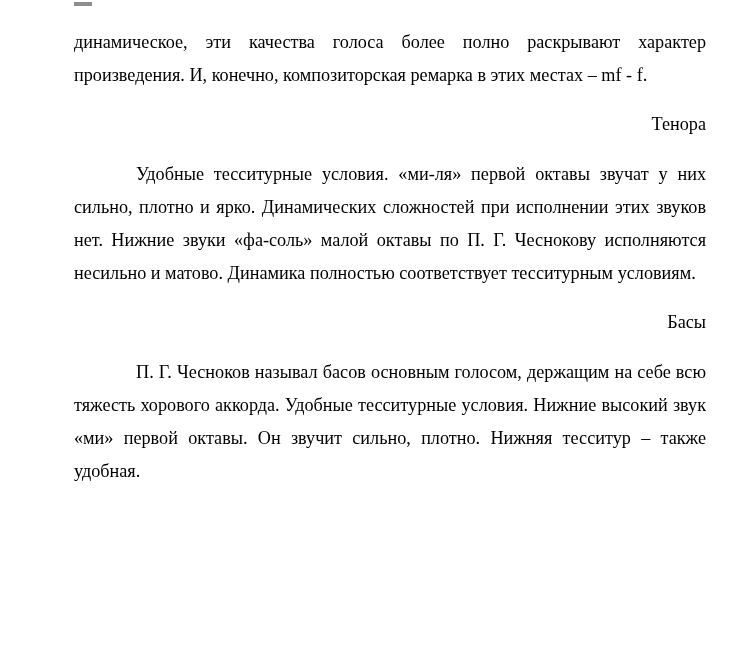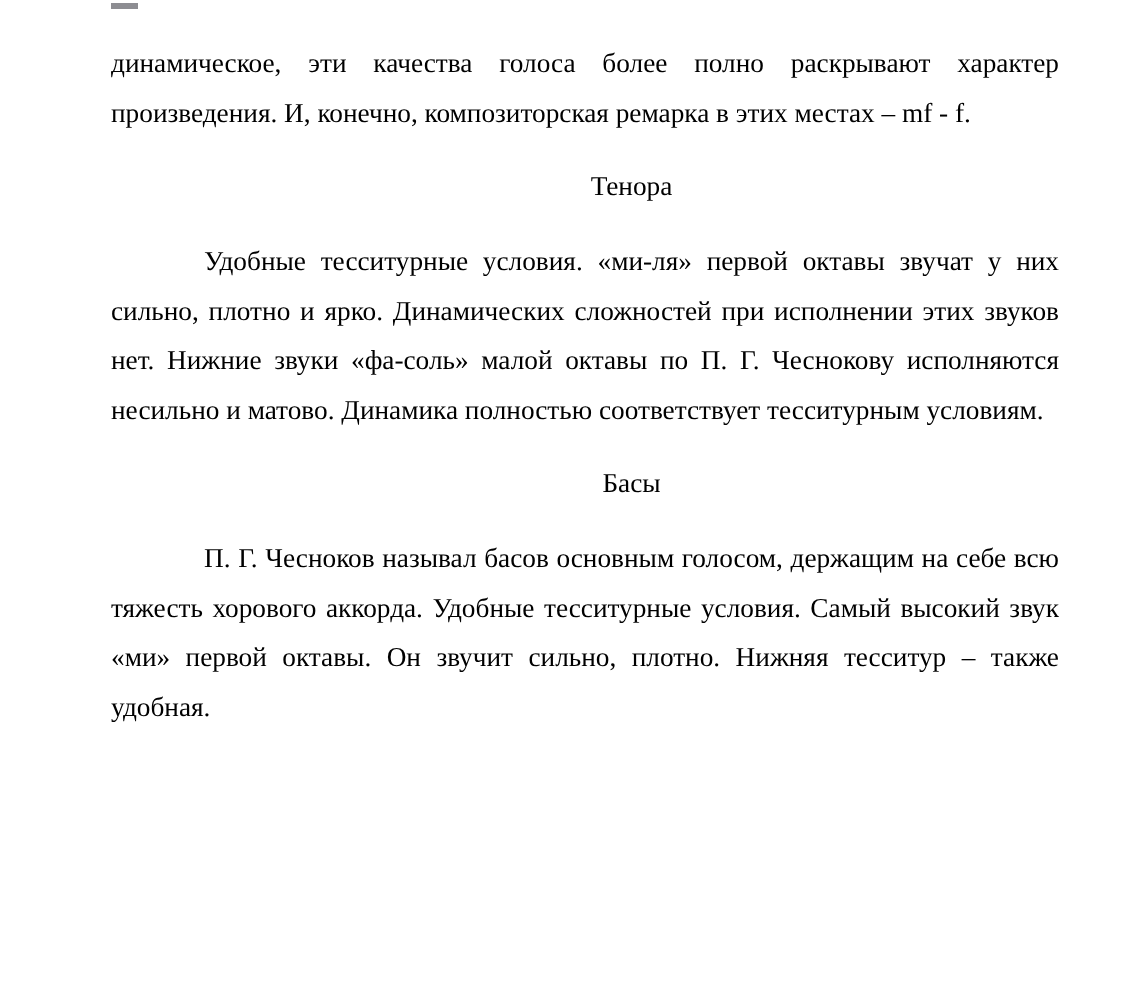--- a/index.html
+++ b/index.html
@@ -47,21 +47,21 @@
     hyphens: none;
     word-spacing: 0px;
   }
   p.para.indent {
     text-indent: 62px;
   }
   .heading {
     margin: 0;
     font-size: 18.2px;
     line-height: 33px;
-    text-align: center;
+    text-align: right;
     text-indent: 62px;
   }
   .gap-1 { height: 16px; }
   .gap-2 { height: 17px; }
   .gap-3 { height: 16px; }
   .gap-4 { height: 17px; }
   .gap-5 { height: 16px; }
 </style>
 </head>
 <body>
@@ -81,19 +81,19 @@
     <div class="gap-2"></div>
 
     <p class="para indent">Удобные тесситурные условия. «ми-ля» первой октавы звучат у них сильно, плотно и ярко. Динамических сложностей при исполнении этих звуков нет. Нижние звуки «фа-соль» малой октавы по П. Г. Чеснокову исполняются несильно и матово. Динамика полностью соответствует тесситурным условиям.</p>
 
     <div class="gap-3"></div>
 
     <p class="heading">Басы</p>
 
     <div class="gap-4"></div>
 
-    <p class="para indent">П. Г. Чесноков называл басов основным голосом, держащим на себе всю тяжесть хорового аккорда. Удобные тесситурные условия. Самый высокий звук «ми» первой октавы. Он звучит сильно, плотно. Нижняя тесситур – также удобная.</p>
+    <p class="para indent">П. Г. Чесноков называл басов основным голосом, держащим на себе всю тяжесть хорового аккорда. Удобные тесситурные условия. Нижние высокий звук «ми» первой октавы. Он звучит сильно, плотно. Нижняя тесситур – также удобная.</p>
 
     <div class="gap-5"></div>
 
 
   </div>
 </div>
 
 </body></html>

